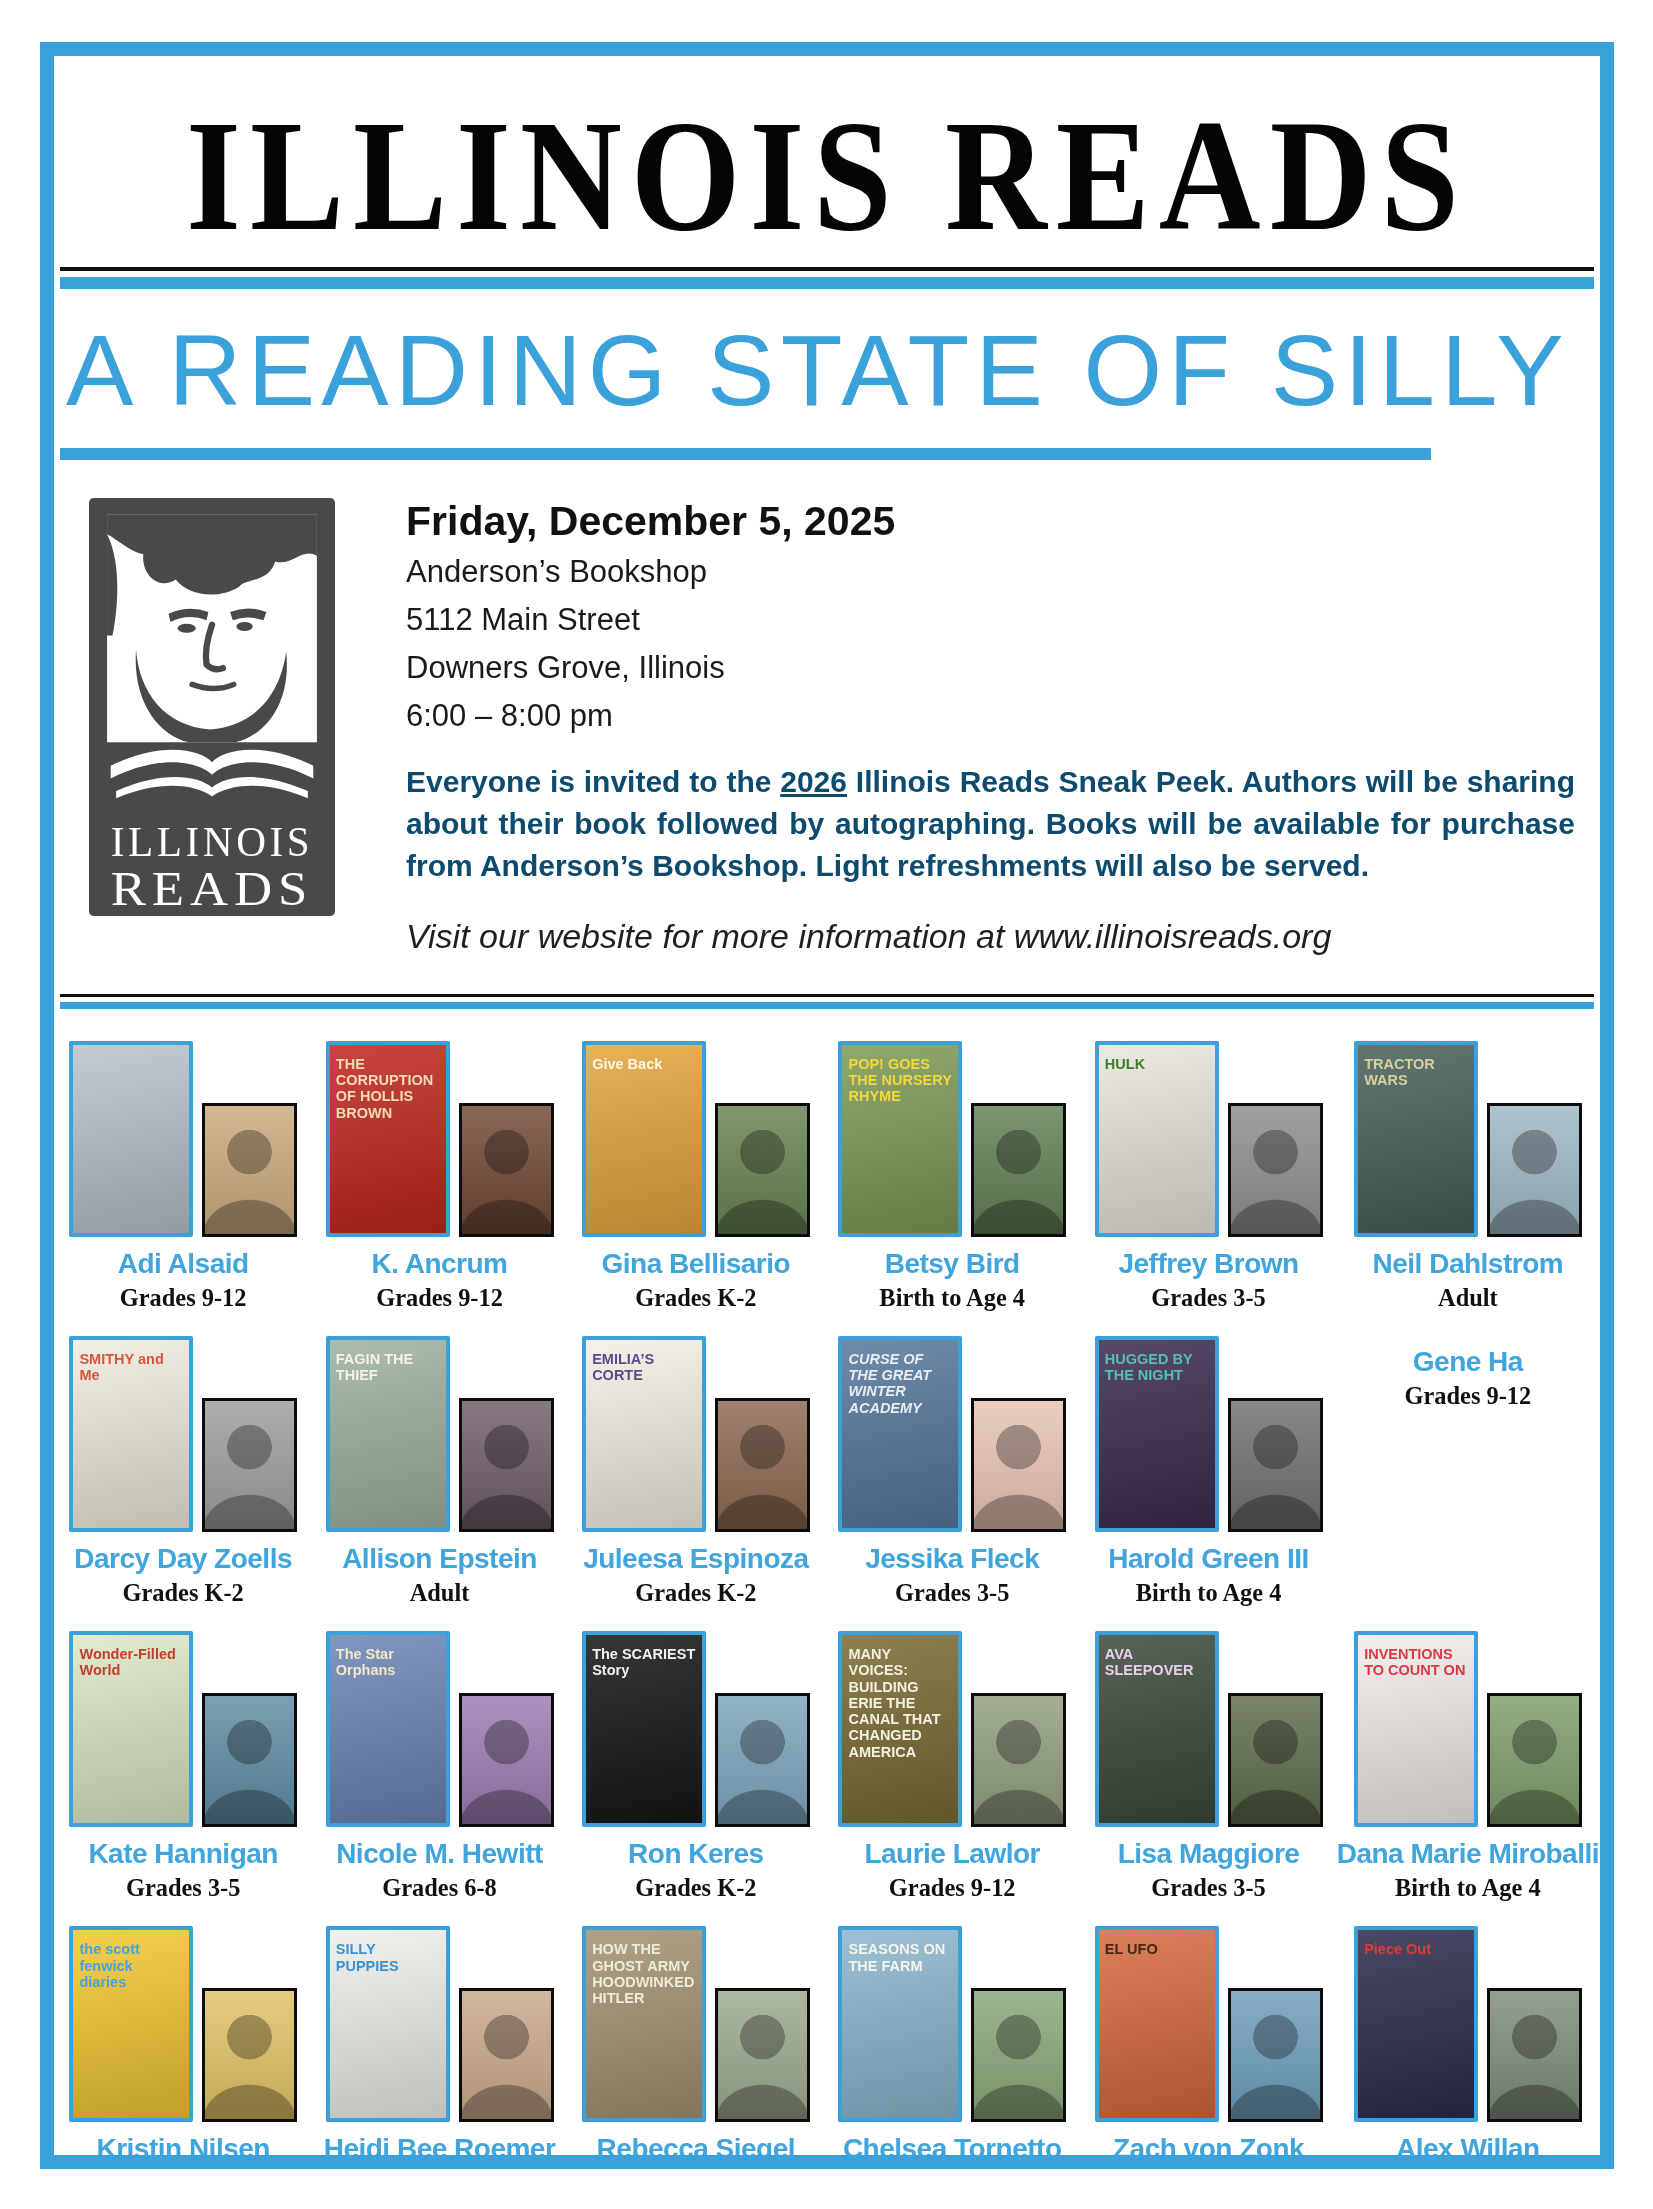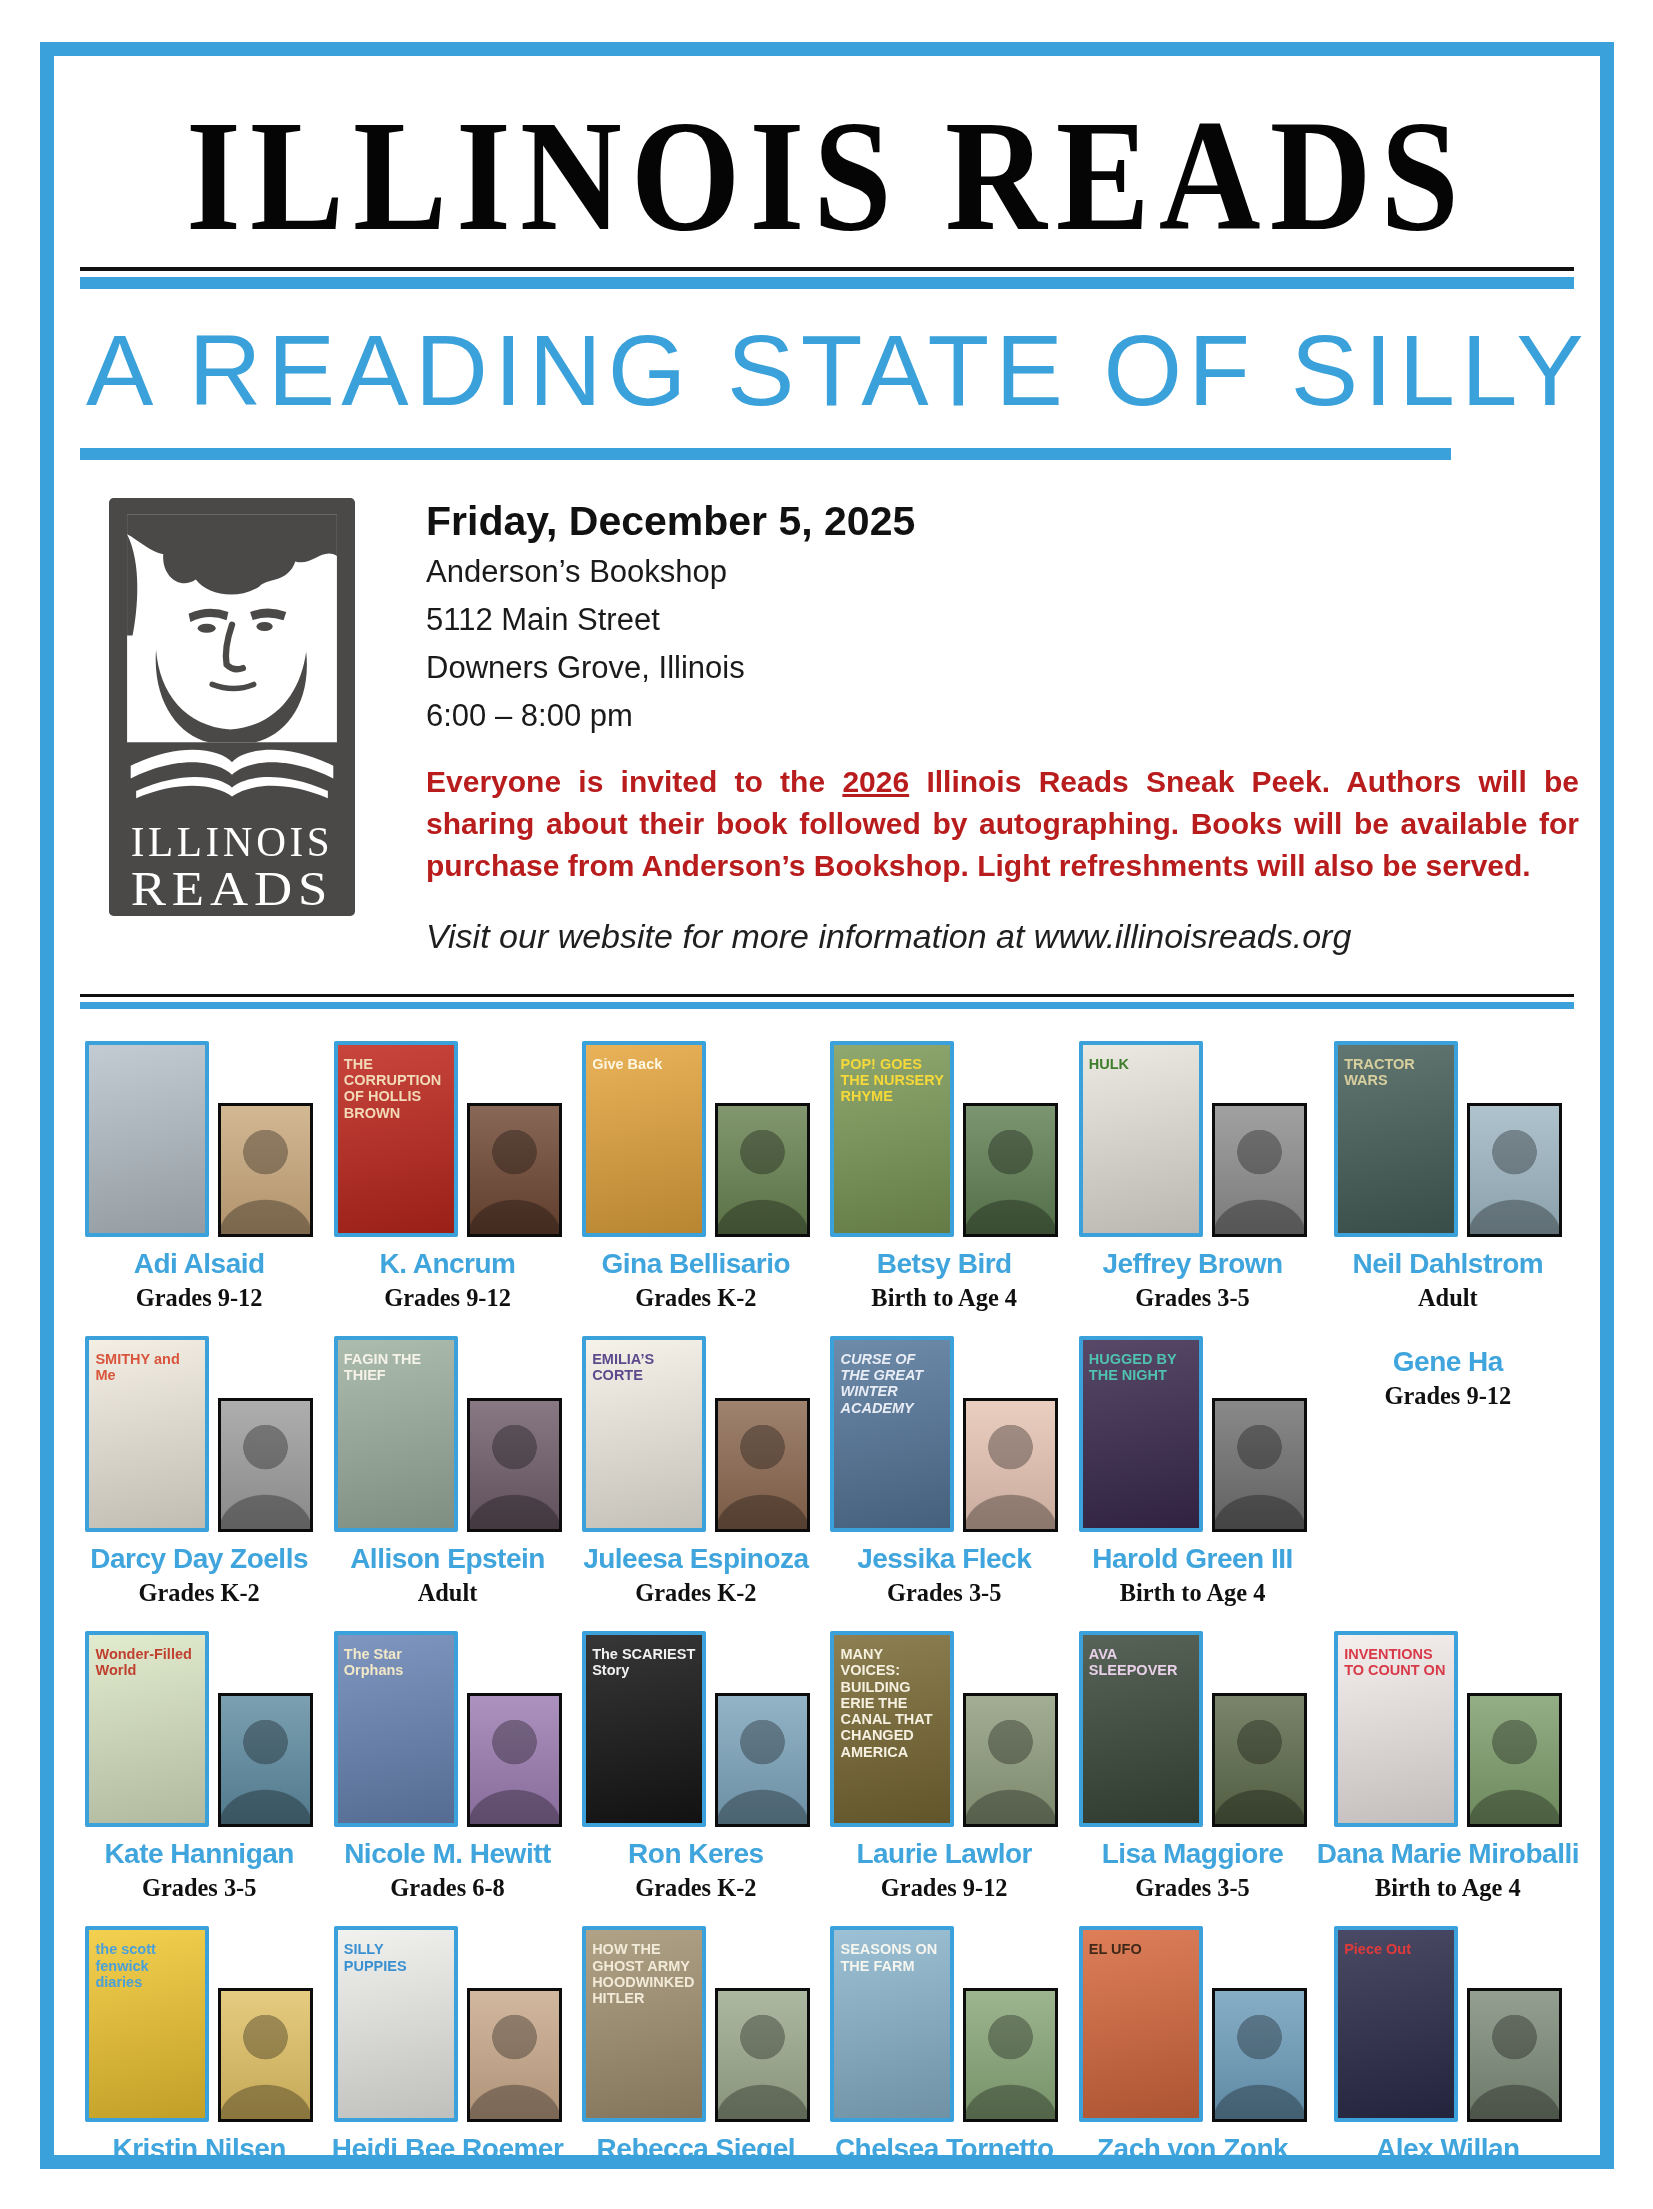--- a/index.html
+++ b/index.html
@@ -4,21 +4,21 @@
 <style>
   html,body{margin:0;padding:0;}
   body{
     width:1654px;height:2209px;position:relative;background:#ffffff;
     font-family:"Liberation Sans",sans-serif;color:#111;overflow:hidden;
   }
   .frame{
     position:absolute;left:40px;top:42px;right:40px;bottom:40px;
     border:14.5px solid #3AA1DA;background:#fff;overflow:hidden;
   }
-  .inner{padding:0 21px;}
+  .inner{padding:0 1px;}
 
   
   .title{
     margin-top:36px;text-align:center;
     font-family:"Liberation Serif",serif;font-weight:bold;
     font-size:141px;line-height:1.05;color:#050505;
     letter-spacing:9px;transform:scaleY(1.12);transform-origin:center top;
     white-space:nowrap;
   }
   .rule-black{height:3.6px;background:#101010;margin:27px 5.4px 6.3px 5.4px;}
@@ -31,21 +31,21 @@
   .subtitle-rule{height:11.8px;background:#3AA1DA;width:1371px;margin:27px 0 0 5.4px;}
 
   
   .info{display:flex;margin-top:38px;padding-left:34px;}
   .logo{flex:0 0 246px;}
   .details{margin-left:71px;width:1169px;}
   .date{font-size:41px;font-weight:bold;line-height:1.15;}
   .addr{font-size:31px;line-height:1.32;margin-top:7.2px;color:#1a1a1a;}
   .desc{
     margin-top:23.5px;font-size:30px;font-weight:bold;line-height:1.4;
-    text-align:justify;color:#b91c1c;
+    text-align:justify;color:#0c4a6e;
   }
   .desc .year{text-decoration:underline;}
   .website{margin-top:22px;font-style:italic;font-size:34px;color:#1f1f1f;}
 
   .mid-rules{margin-top:38px;}
   .mid-rules .thin{height:3.6px;background:#101010;margin:0 5.4px 4.5px 5.4px;}
   .mid-rules .thick{height:7.2px;background:#3AA1DA;margin:0 5.4px;}
 
   
   .grid{

